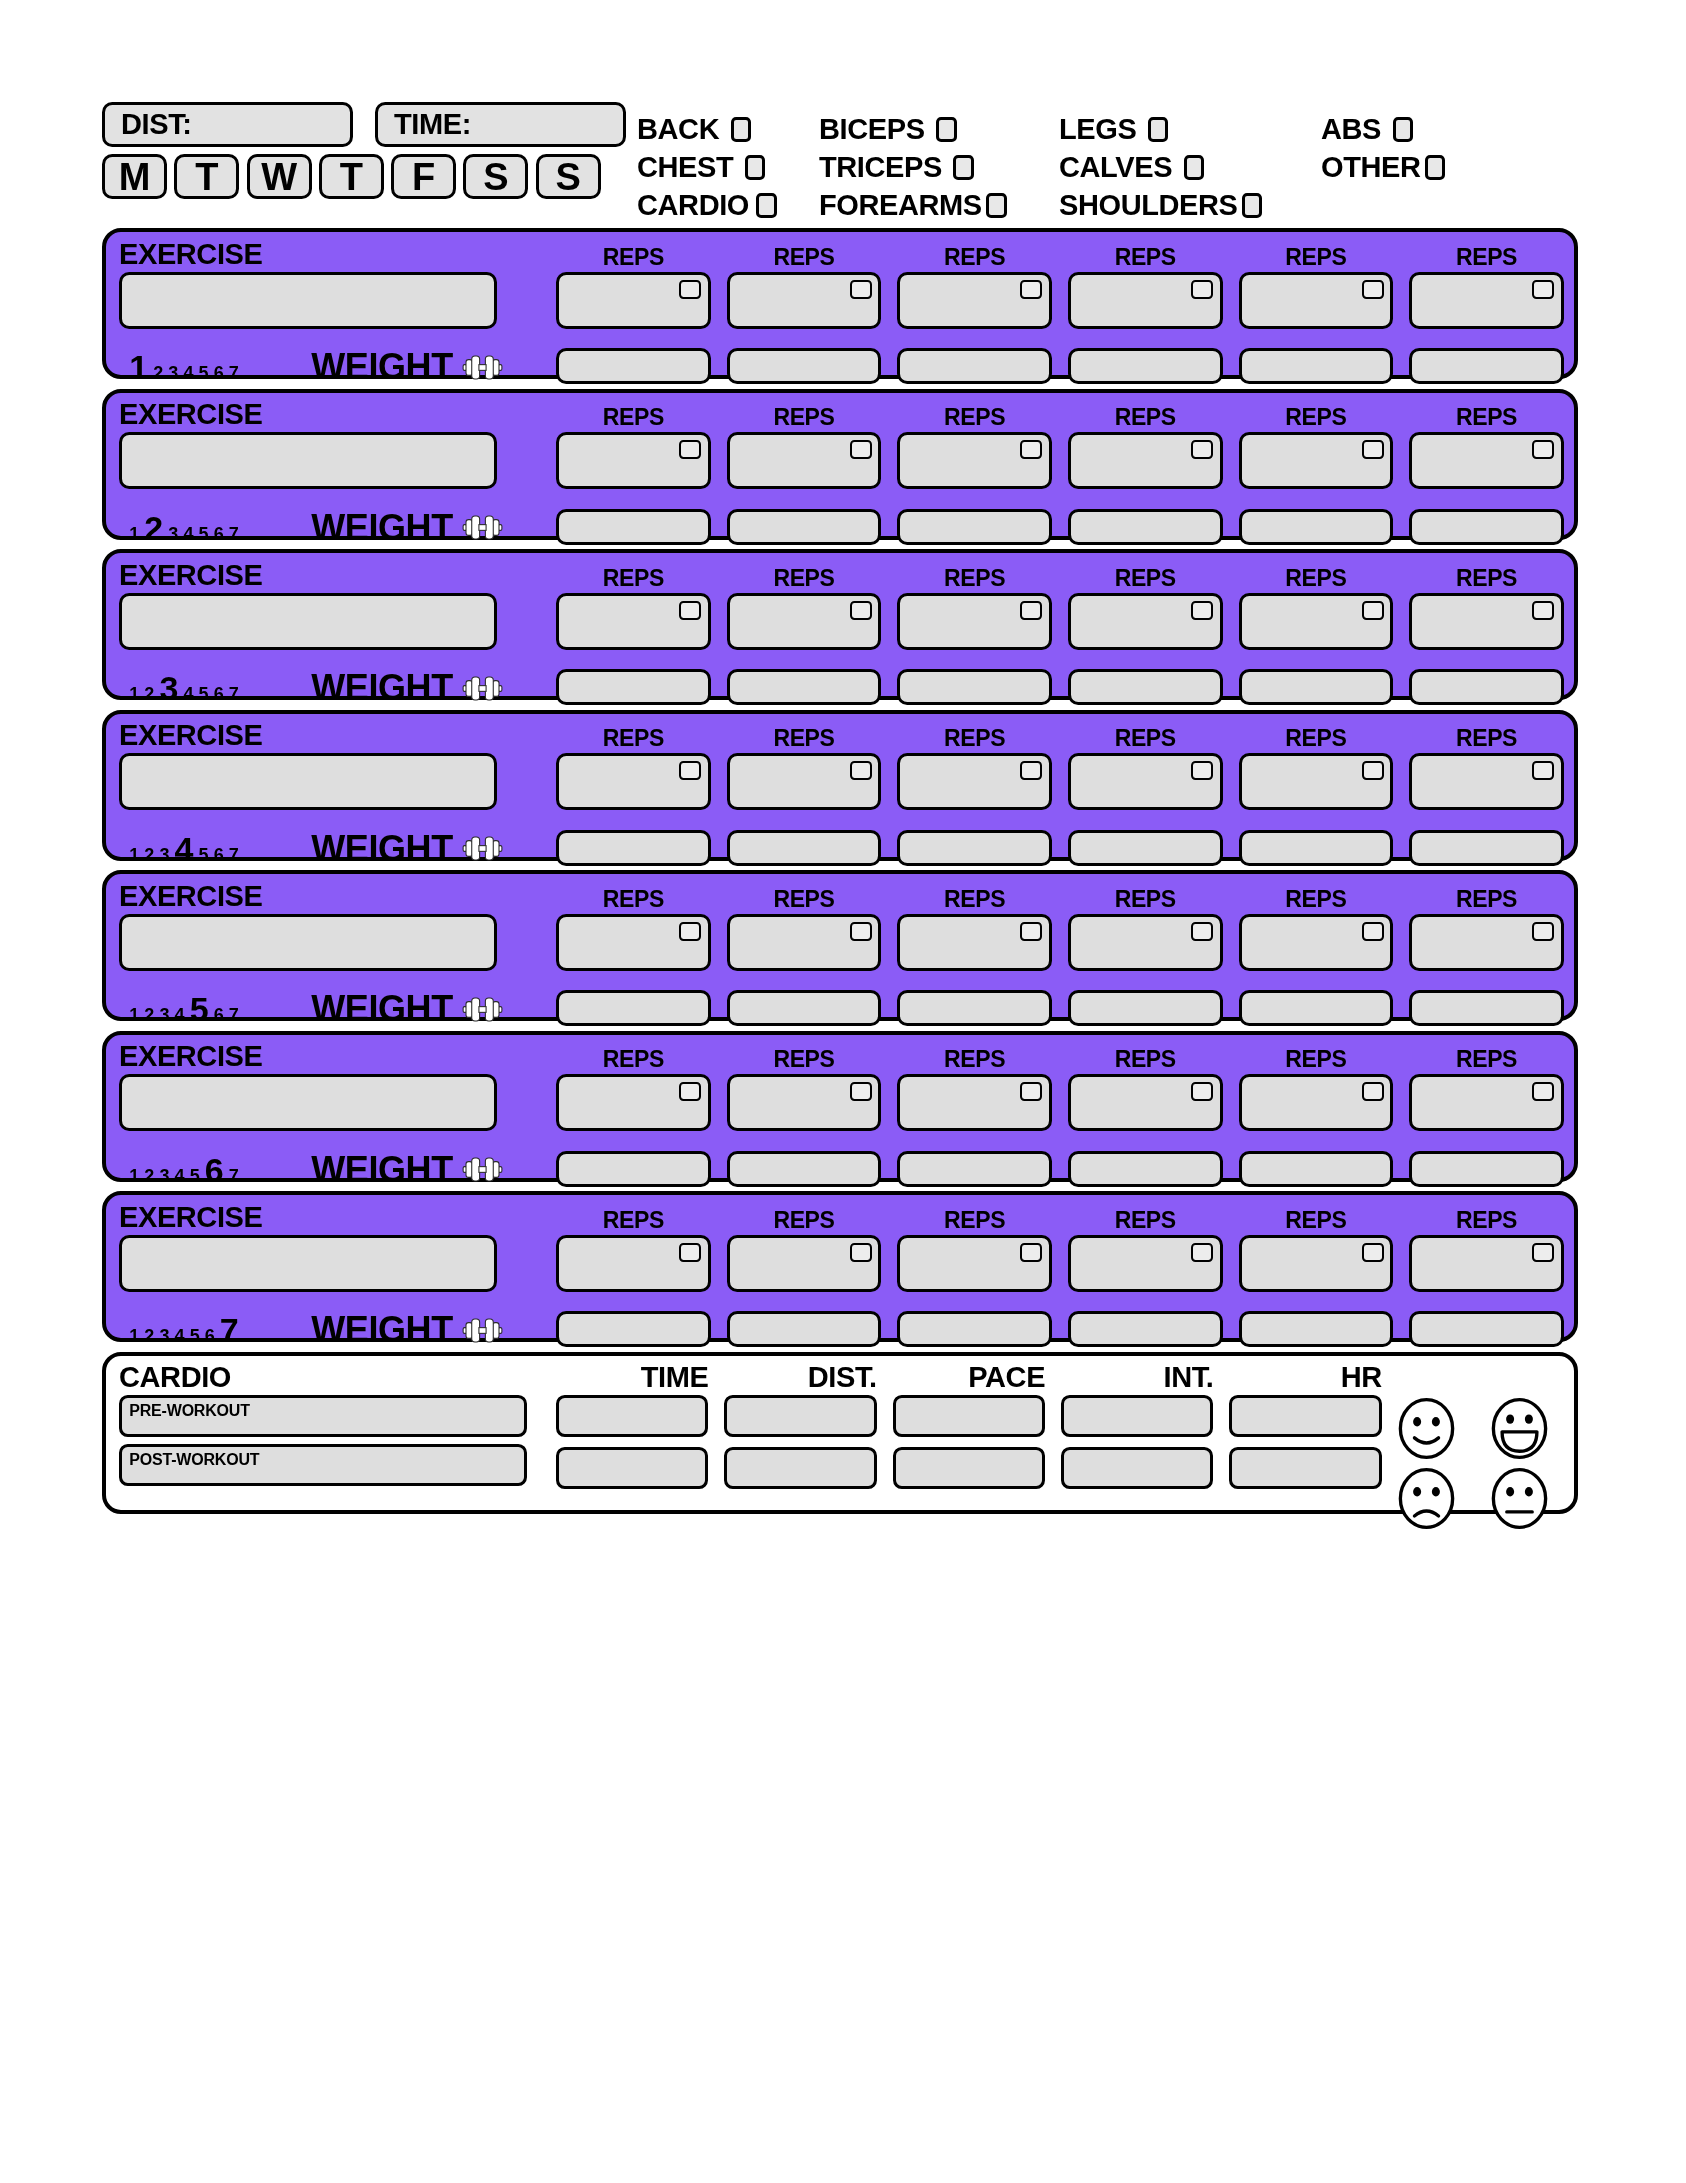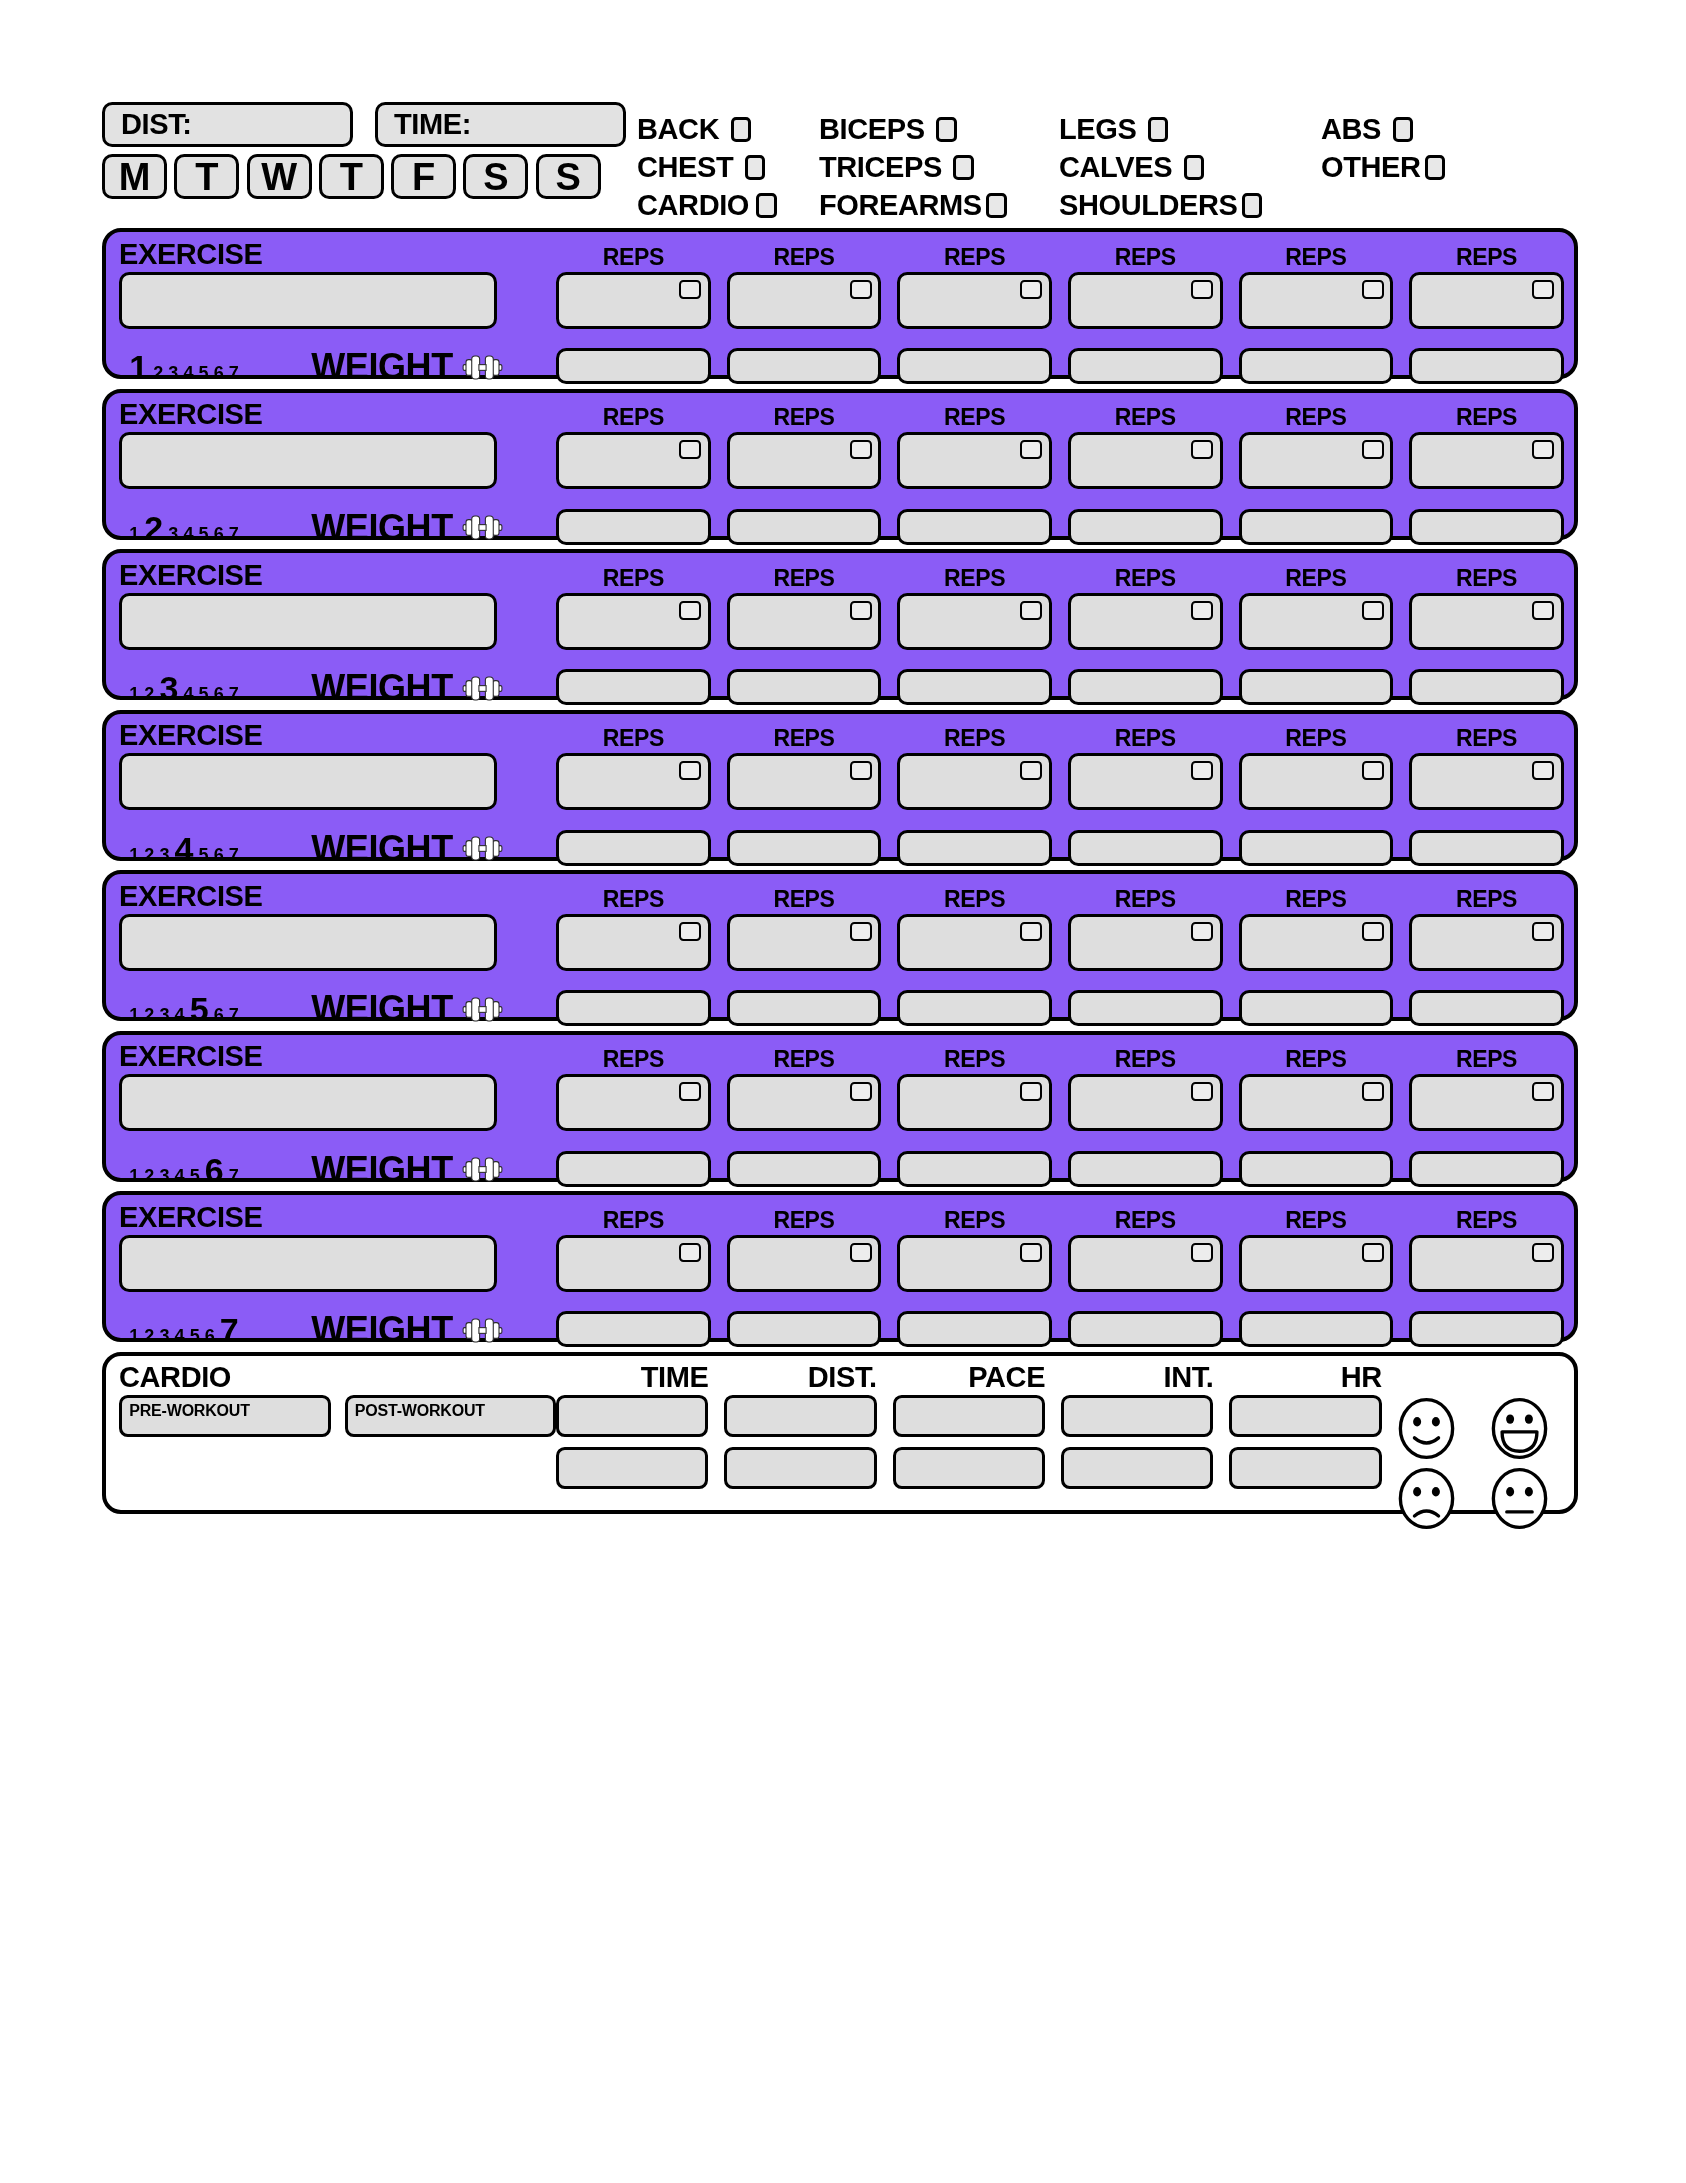--- a/index.html
+++ b/index.html
@@ -291,22 +291,22 @@
     flex: 0 0 182px;
   }
   .cardio-body {
     display: flex;
     margin-top: 2.9px;
   }
   .cardio-left {
     width: 437px;
     flex: 0 0 437px;
     display: flex;
-    flex-direction: row;
-    gap: 14px;
+    flex-direction: column;
+    gap: 7px;
   }
   .cardio-note {
     width: 408px;
     height: 42px;
     background: #dedede;
     border: 3.6px solid #000;
     border-radius: 8.7px;
     box-sizing: border-box;
     font-size: 16px;
     font-weight: bold;

